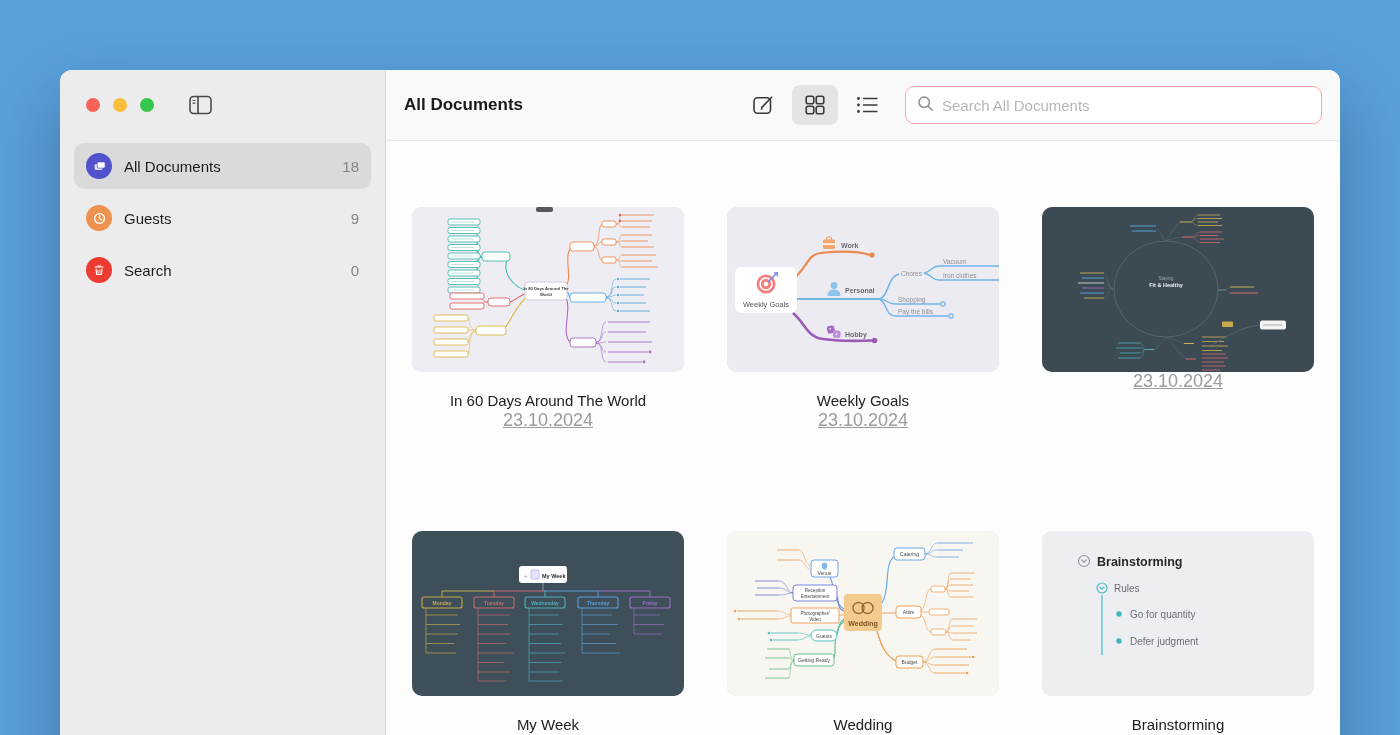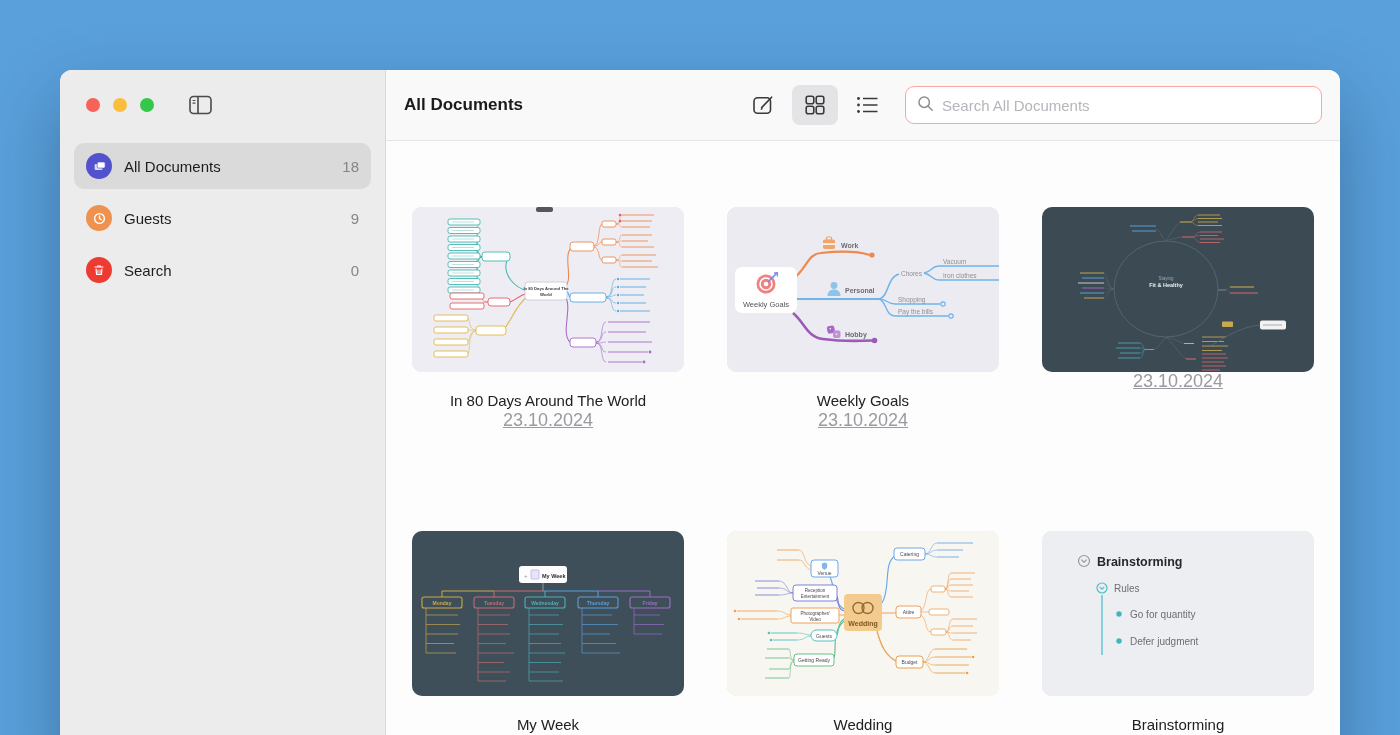--- a/index.html
+++ b/index.html
@@ -298,21 +298,21 @@
               </g>
               <circle cx="238" cy="145" r="1.4" fill="#A86AC6"></circle>
                 <circle cx="232" cy="155" r="1.4" fill="#A86AC6"></circle>
               <rect x="158" y="131" width="26" height="9" rx="3" fill="#fff" stroke="#A86AC6" stroke-width="0.9"></rect>
 
               <rect x="113" y="75" width="42" height="18" rx="3" fill="#fff" stroke="#C6C6D0" stroke-width="0.8"></rect>
               <text x="134" y="82.5" font-size="4.2" font-weight="bold" fill="#3A3A3E" text-anchor="middle">In 80 Days Around The</text>
               <text x="134" y="88.5" font-size="4.2" font-weight="bold" fill="#3A3A3E" text-anchor="middle">World</text>
             </svg>
           </div>
-          <div class="doc-title">In 80 Days Around The World</div>
+          <div class="doc-title">In 60 Days Around The World</div>
           <div class="doc-date">23.10.2024</div>
         </div>
 
         <div class="card">
           <div class="thumb">
             <svg viewBox="0 0 272 165" width="272" height="165">
               <rect width="272" height="165" fill="#EBEBF1"></rect>
 
               <path d="M66,72 C80,62 80,47 94,46 C112,44 130,44 143,48" stroke="#EE8A50" stroke-width="2.2" fill="none"></path>
               <circle cx="145" cy="48" r="2.6" fill="#EE8A50"></circle>

